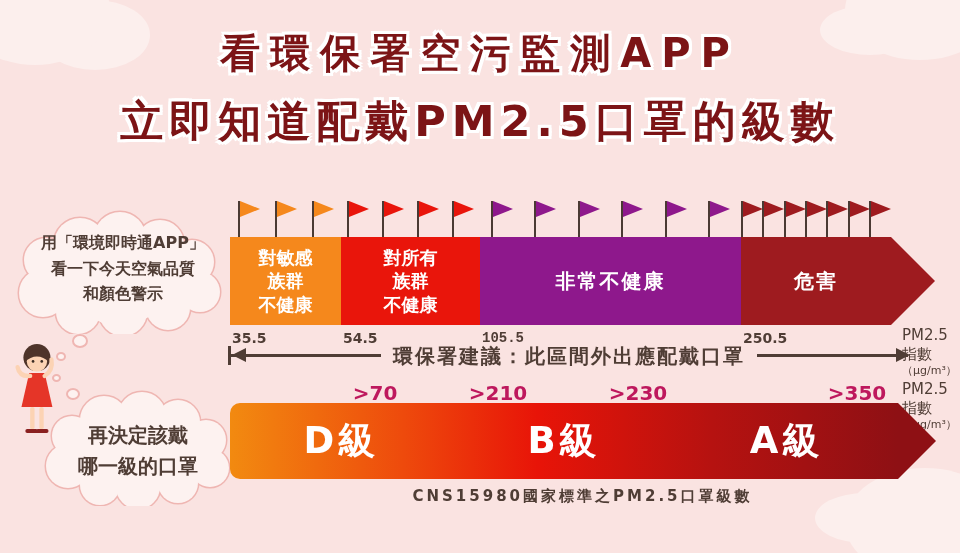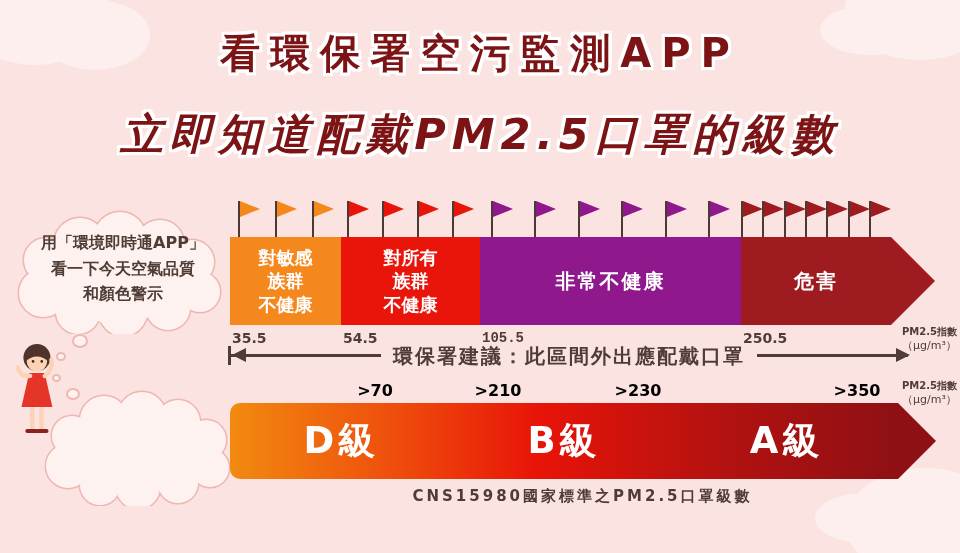--- a/index.html
+++ b/index.html
@@ -8,21 +8,21 @@
 
   .stage { position:relative; width:960px; height:553px; background:#fae3e1; overflow:hidden; }
 
   .corner-cloud { position:absolute; border-radius:50%; background:#fcefed; }
   .cc-tl { left:-40px; top:-45px; width:150px; height:110px; box-shadow: 60px 25px 0 -20px #fcefed; }
   .cc-tr { left:845px; top:-40px; width:150px; height:100px; box-shadow: -50px 20px 0 -25px #fcefed; }
   .cc-br { left:845px; top:468px; width:160px; height:110px; box-shadow: -60px -5px 0 -30px #fcefed; }
 
   .title { position:absolute; left:0; right:0; top:26px; text-align:center; color:#7c1416; font-weight:bold; }
   .title .l1 { font-size:40px; letter-spacing:10px; }
-  .title .l2 { font-size:43px; letter-spacing:6px; margin-top:25px;font-style:italic; }
+  .title .l2 { font-size:43px; letter-spacing:6px; margin-top:12px; }
   .outline { text-shadow:-3px -3px 0 #fff, 3px -3px 0 #fff, -3px 3px 0 #fff, 3px 3px 0 #fff,
              -3px 0 0 #fff, 3px 0 0 #fff, 0 -3px 0 #fff, 0 3px 0 #fff; }
 
   .cloud-svg { position:absolute; }
   .cloud-top { left:8px; top:208px; }
   .cloud-bottom { left:38px; top:388px; }
   .thought-text { position:absolute; color:#4f3d35; white-space:pre-line; font-weight:600; }
   .thought-top-text { left:28px; top:230px; width:190px; font-size:16px; line-height:1.6; text-align:center; }
   .thought-bottom-text { left:58px; top:420px; width:160px; font-size:20px; line-height:1.55; text-align:center; font-weight:bold; }
   .bubble-dot { position:absolute; border-radius:50%; background:#fdf2f0; border:2px solid #efb6b2; }
@@ -41,38 +41,38 @@
   .seg-label { color:#fff; font-weight:bold; text-align:center; white-space:pre-line; font-size:18px; line-height:1.3; }
   .seg-2 .seg-label, .seg-3 .seg-label { font-size:20px; letter-spacing:2px; }
   .aqi-tip { position:absolute; left:891px; top:237px; width:0; height:0;
              border-top:44px solid transparent; border-bottom:44px solid transparent;
              border-left:44px solid #9e1b1f; }
 
   .tick-row { position:absolute; left:230px; top:330px; width:705px; height:18px; }
   .tick { position:absolute; font-size:14px; font-weight:600; color:#4f3d35; }
 
   .pm-label { position:absolute; left:902px; width:58px; color:#4f3d35; line-height:1.25; }
-  .pm-label .pm-main { font-size:10px; font-weight:bold; display:block; }
+  .pm-label .pm-main { font-size:15px; font-weight:normal; display:block; }
   .pm-label .pm-sub { font-size:11px; display:block; }
   .pm-1 { top:326px; }
   .pm-2 { top:380px; }
 
   .rec { position:absolute; left:228px; top:344px; width:682px; height:24px; }
   .rec .line { position:absolute; left:2px; right:2px; top:10px; height:3px; background:#4f3d35; }
   .rec .lbar { position:absolute; left:0; top:2px; width:3px; height:19px; background:#4f3d35; }
   .rec .larr { position:absolute; left:4px; top:4px; width:0; height:0;
                border-top:7px solid transparent; border-bottom:7px solid transparent; border-right:14px solid #4f3d35; }
   .rec .rarr { position:absolute; right:0; top:4px; width:0; height:0;
                border-top:7px solid transparent; border-bottom:7px solid transparent; border-left:14px solid #4f3d35; }
   .rec .rec-text { position:absolute; left:50%; top:0; transform:translateX(-50%);
                    background:#fae3e1; padding:0 12px; font-size:20px; font-weight:bold;
                    color:#4f3d35; letter-spacing:2px; white-space:nowrap; line-height:24px; }
 
   .thr-row { position:absolute; left:0; top:381px; width:960px; height:20px; }
-  .thr { position:absolute; transform:translateX(-50%); font-size:16px; font-weight:bold; color:#000000; }
+  .thr { position:absolute; transform:translateX(-50%); font-size:20px; font-weight:bold; color:#be185d; }
 
   .mask-bar { position:absolute; left:230px; top:403px; width:668px; height:76px;
               border-radius:10px 0 0 10px; display:flex;
               background:linear-gradient(90deg,#f28a10 0%,#ee4a0c 26%,#e81408 46%,#b61210 72%,#8e1014 100%); }
   .mask-cell { flex:1; display:flex; align-items:center; justify-content:center;
                color:#fff; font-weight:bold; font-size:37px; letter-spacing:4px; }
   .mask-tip { position:absolute; left:898px; top:403px; width:0; height:0;
               border-top:38px solid transparent; border-bottom:38px solid transparent;
               border-left:38px solid #8e1014; }
 
@@ -148,20 +148,22 @@
         <circle cx="168" cy="52" r="20"></circle>
       <circle cx="172" cy="80" r="19"></circle>
         <circle cx="140" cy="95" r="20"></circle>
       <circle cx="100" cy="99" r="22"></circle>
         <circle cx="62" cy="97" r="20"></circle>
       <circle cx="100" cy="63" r="45"></circle>
         <circle cx="55" cy="65" r="28"></circle>
         <circle cx="148" cy="65" r="24"></circle>
     </g>
   </svg>
+  <div class="thought-text thought-bottom-text">再決定該戴
+哪一級的口罩</div>
 
   <div class="bubble-dot" style="left:72px; top:334px; width:16px; height:14px;"></div>
   <div class="bubble-dot" style="left:56px; top:352px; width:10px; height:9px;"></div>
   <div class="bubble-dot" style="left:66px; top:388px; width:14px; height:12px;"></div>
   <div class="bubble-dot" style="left:52px; top:374px; width:9px;  height:8px;"></div>
 
   <svg class="woman-svg" width="58" height="102" viewBox="0 0 60 105">
     <circle cx="32" cy="20" r="14" fill="#4e342a"></circle>
     <circle cx="32" cy="24" r="10.5" fill="#fcd3b4"></circle>
     <path d="M19 18 Q32 4 45 18 L45 25 Q32 13 19 25 Z" fill="#4e342a"></path>

